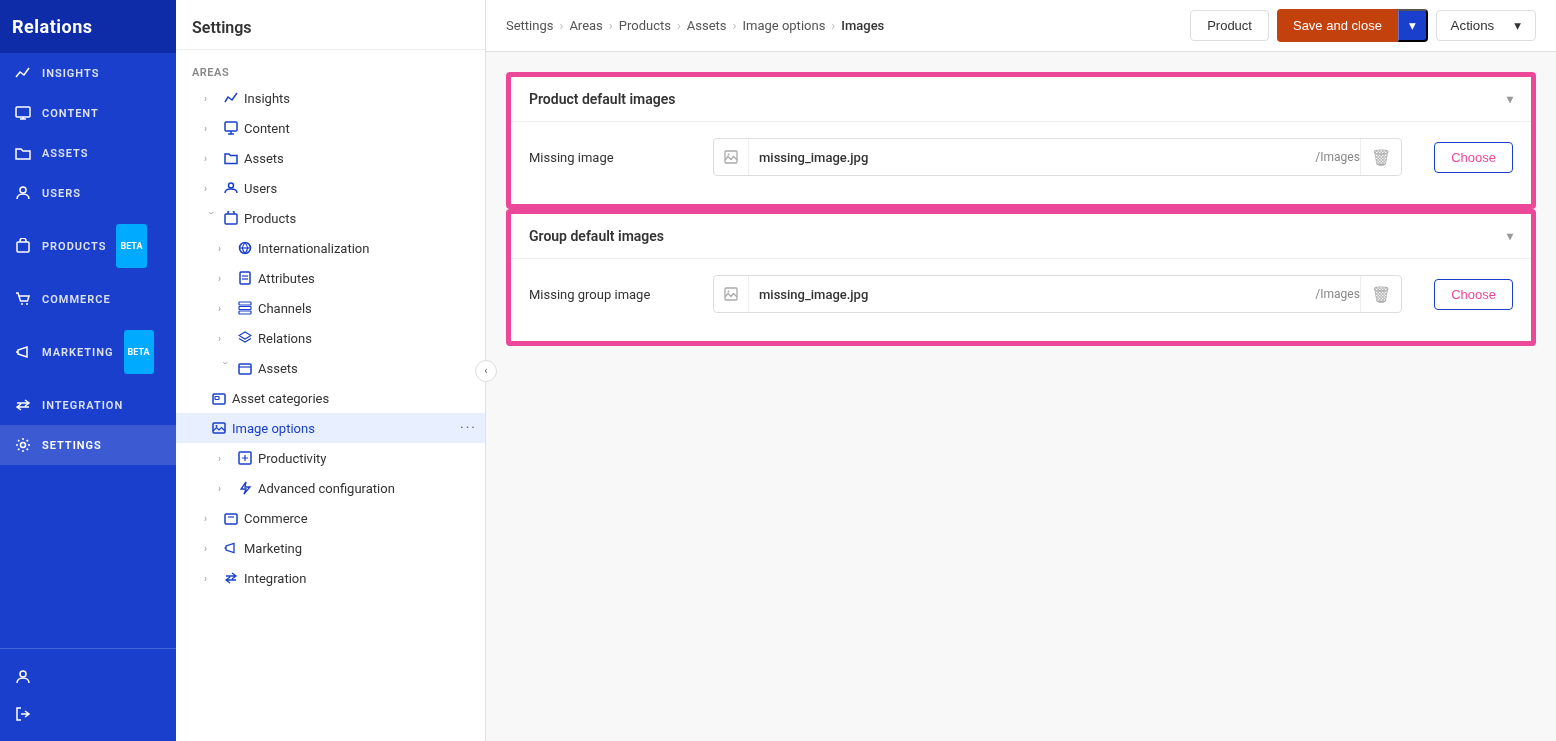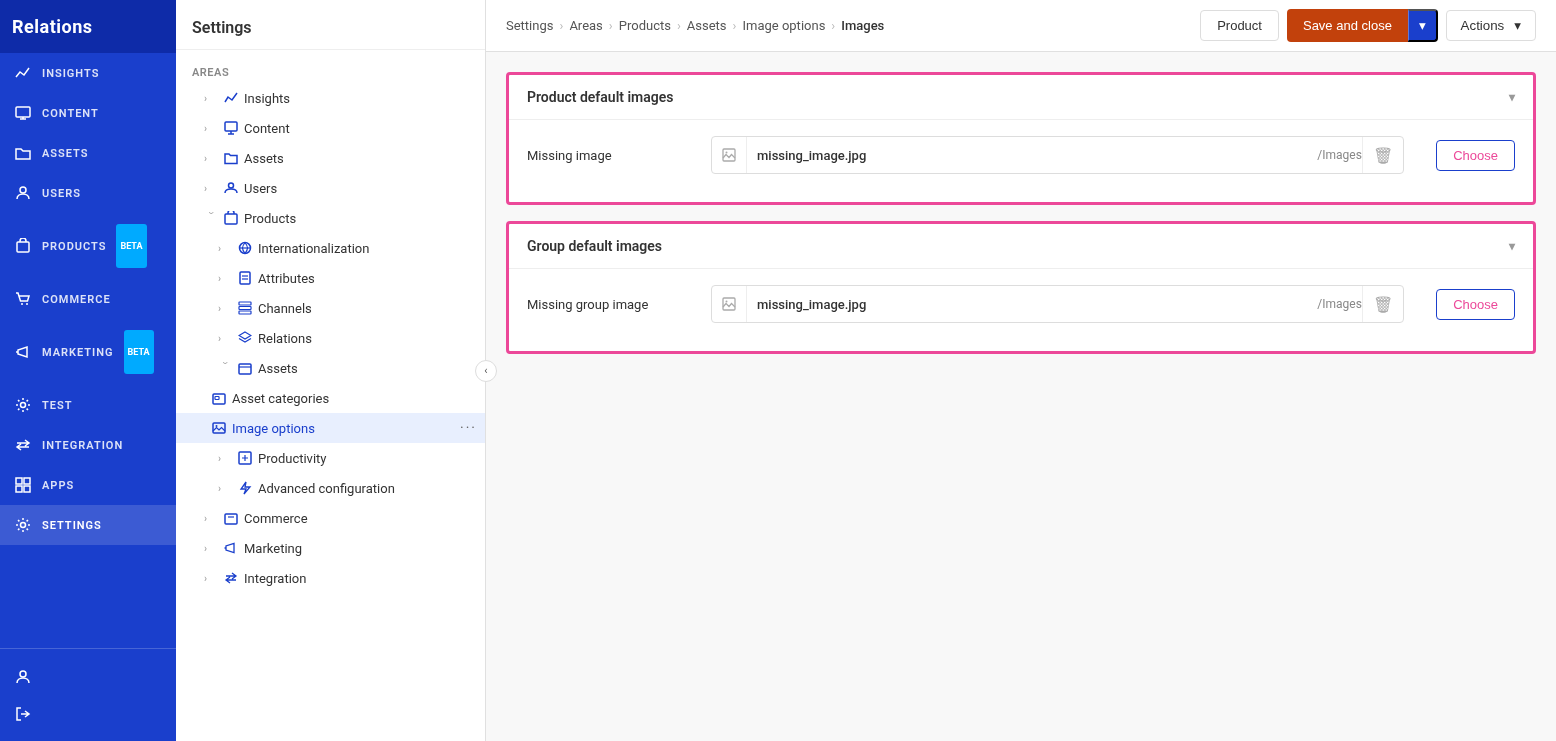--- a/index.html
+++ b/index.html
@@ -174,31 +174,31 @@
     }
     .btn-actions {
       background: white;
       border: 1px solid #ddd;
       color: #333;
       border-radius: 4px;
       padding: 7px 14px;
       cursor: pointer;
       display: flex;
       align-items: center;
-      gap: 10px;
+      gap: 20px;
     }
     .btn-group { display: flex; }
 
     .content-area { flex: 1; overflow-y: auto; padding: 20px; }
 
     .section-card {
       background: white;
-      border: 3px solid #ec4899;
+      border: 5px solid #ec4899;
       border-radius: 4px;
-      margin-bottom: 16px;
+      margin-bottom: 0;
     }
     .section-card-header {
       padding: 14px 18px;
       font-size: 14px;
       font-weight: 600;
       color: #333;
       display: flex;
       justify-content: space-between;
       align-items: center;
       border-bottom: 1px solid #eee;
@@ -346,50 +346,30 @@
       <span class="icon">
         <svg width="16" height="16" viewBox="0 0 16 16" fill="none">
             <path d="M3 6v4l9 3V3L3 6z" stroke="white" stroke-width="1.5" fill="none"></path>
             <line x1="3" y1="8" x2="1" y2="8" stroke="white" stroke-width="1.5"></line>
           </svg>
       </span>
       <span>MARKETING</span>
       <span class="badge">BETA</span>
     </div>
 
-    <div class="sidebar-item">
-      <span class="icon">
-        <svg width="16" height="16" viewBox="0 0 16 16" fill="none">
-            <circle cx="8" cy="8" r="2.5" stroke="white" stroke-width="1.5"></circle>
-            <path d="M8 1v2M8 13v2M1 8h2M13 8h2M3 3l1.4 1.4M11.6 11.6L13 13M3 13l1.4-1.4M11.6 4.4L13 3" stroke="white" stroke-width="1.5"></path>
-          </svg>
-      </span>
-      <span>TEST</span>
-    </div>
 
     <div class="sidebar-item">
       <span class="icon">
         <svg width="16" height="16" viewBox="0 0 16 16" fill="none">
             <path d="M2 6h12M10 3l4 3-4 3M14 10H2M6 7l-4 3 4 3" stroke="white" stroke-width="1.5"></path>
           </svg>
       </span>
       <span>INTEGRATION</span>
     </div>
 
-    <div class="sidebar-item">
-      <span class="icon">
-        <svg width="16" height="16" viewBox="0 0 16 16" fill="none">
-            <rect x="1" y="1" width="6" height="6" stroke="white" stroke-width="1.5"></rect>
-            <rect x="9" y="1" width="6" height="6" stroke="white" stroke-width="1.5"></rect>
-            <rect x="1" y="9" width="6" height="6" stroke="white" stroke-width="1.5"></rect>
-            <rect x="9" y="9" width="6" height="6" stroke="white" stroke-width="1.5"></rect>
-          </svg>
-      </span>
-      <span>APPS</span>
-    </div>
 
     <div class="sidebar-item active">
       <span class="icon">
         <svg width="16" height="16" viewBox="0 0 16 16" fill="none">
             <circle cx="8" cy="8" r="2.5" stroke="white" stroke-width="1.5"></circle>
             <path d="M8 1v2M8 13v2M1 8h2M13 8h2M3 3l1.4 1.4M11.6 11.6L13 13M3 13l1.4-1.4M11.6 4.4L13 3" stroke="white" stroke-width="1.5"></path>
           </svg>
       </span>
       <span>SETTINGS</span>
     </div>

